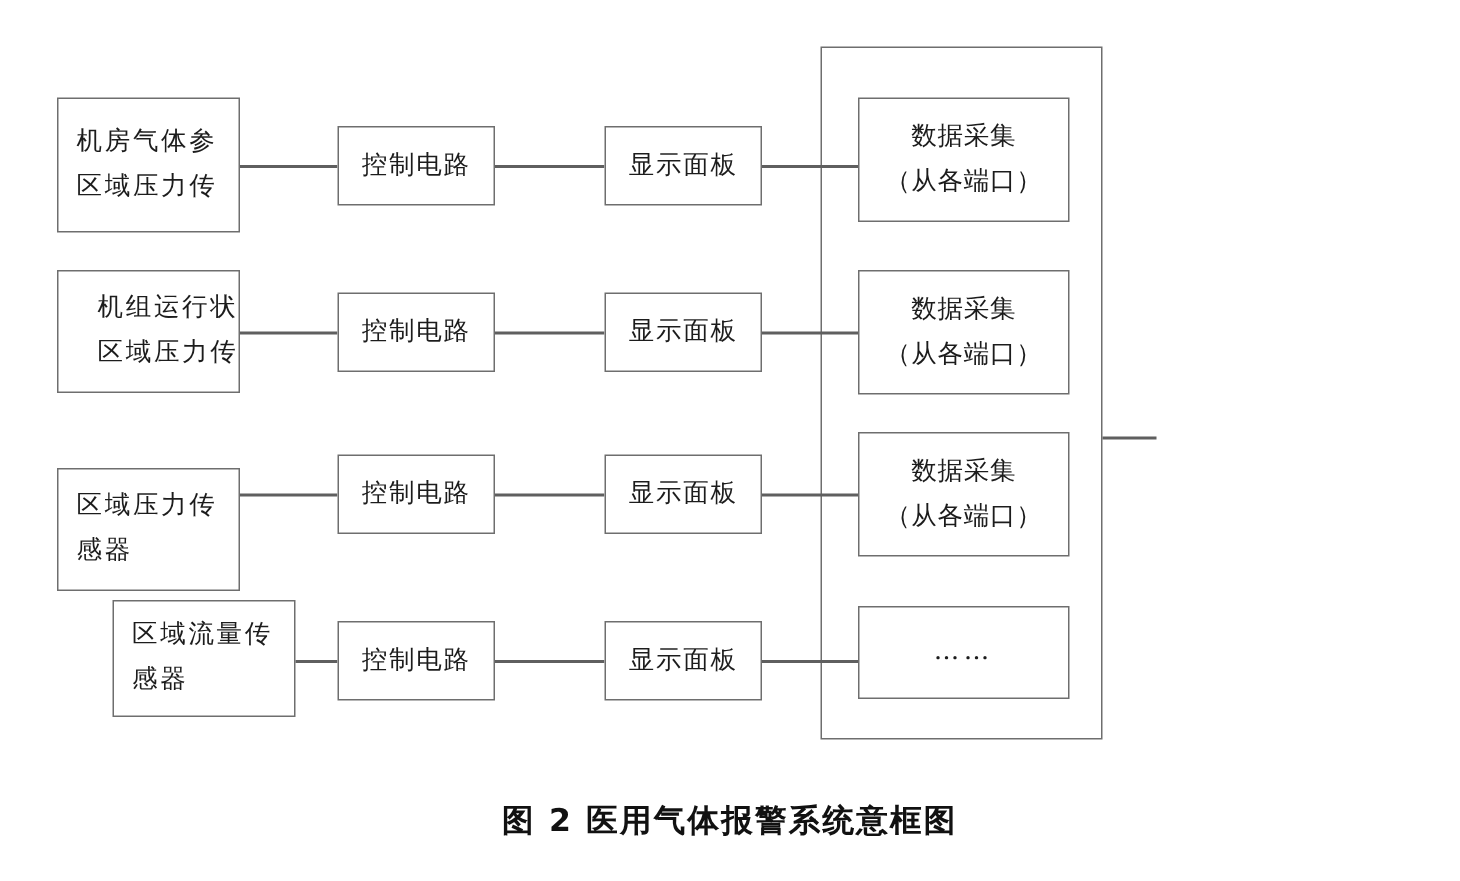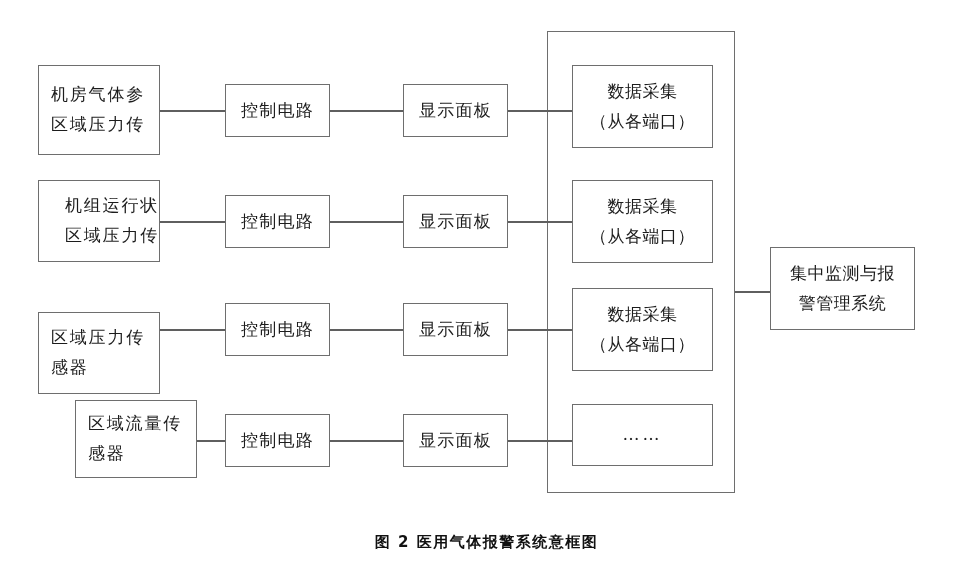--- a/index.html
+++ b/index.html
@@ -68,21 +68,21 @@
   .dots {
     letter-spacing: 3px;
     font-size: 17px;
   }
   #caption {
     position: absolute;
     left: 0;
     top: 533px;
     width: 973px;
     text-align: center;
-    font-size: 15px;
+    font-size: 21px;
     letter-spacing: 1.5px;
     color: #111111;
     font-family: "DejaVu Sans", "Liberation Sans", sans-serif;
     font-weight: 700;
   }
 </style>
 </head>
 <body>
 
 <div id="diagram">
@@ -171,20 +171,16 @@
   </div>
 
   <div class="box" style="left:572px; top:404px; width:141px; height:62px;">
     <span class="line dots">……</span>
   </div>
 
   <div class="group-frame" style="left:547px; top:31px; width:188px; height:462px;"></div>
 
   <div class="wire h" style="left:735px; top:291px; width:36px;"></div>
 
-  <div class="box" style="left:770px; top:247px; width:145px; height:83px;">
-    <span class="line">集中监测与报</span>
-    <span class="line">警管理系统</span>
-  </div>
 
   <div id="caption">图 2  医用气体报警系统意框图</div>
 
 </div>
 
 </body></html>

